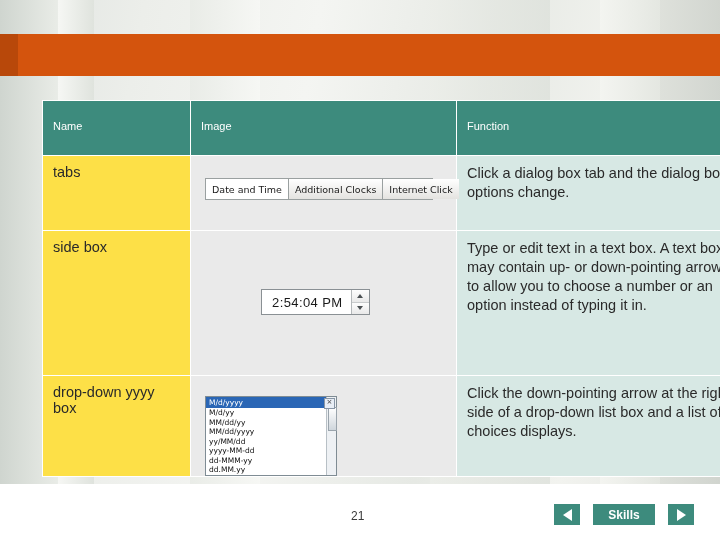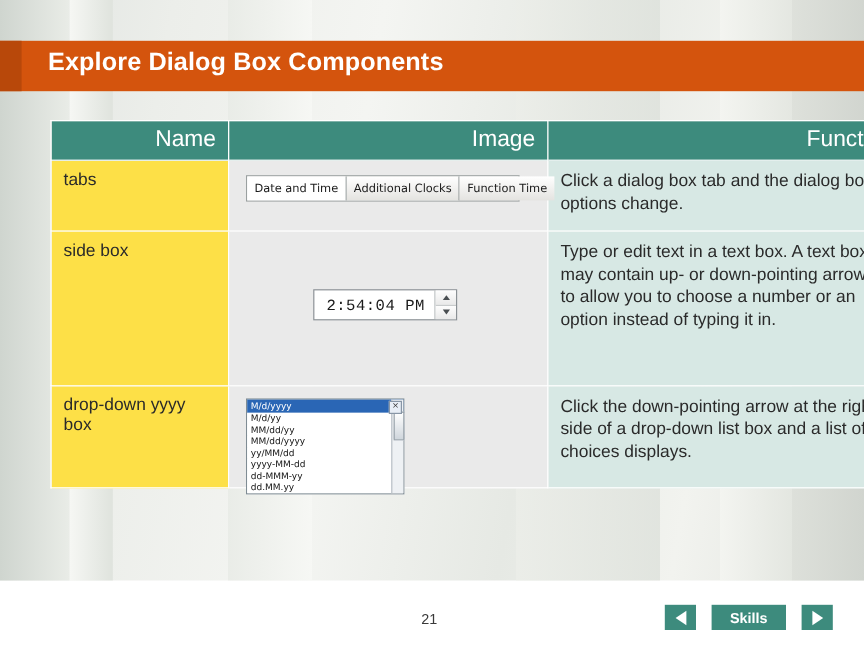--- a/index.html
+++ b/index.html
@@ -76,38 +76,38 @@
     vertical-align: top;
     padding: 8px 10px 8px 10px;
     font-size: 14.5px;
     color: #2a2a2a;
     border: 1px solid #ffffff;
   }
   .tbl thead th {
     background: #3d8b7d;
     color: #ffffff;
     font-weight: normal;
-    font-size: 19px;
+    font-size: 11px;
     height: 16px;
-    padding: 5px 10px;
-    text-align: right;
+    padding: 19px 10px;
+    text-align: left;
   }
   .tbl thead th.h-name { width: 127px; }
   .tbl thead th.h-image { width: 245px; }
   .tbl thead th.h-function { width: 278px; }
 
   .tbl tbody td {
     background: #eaeaea;
   }
   .tbl tbody td.c-name {
     background: #fde047;
   }
   .tbl tbody td.c-image {
     background: #eaeaea;
-    padding: 6px 8px;
+    padding: 16px 8px;
   }
   .tbl tbody td.c-func {
     background: #d7e8e4;
     line-height: 1.32;
   }
   .row-tabs td { height: 42px; }
   .row-textbox td { height: 112px; }
   .row-dropdown td { height: 68px; }
 
   
@@ -152,21 +152,21 @@
     display: flex;
     align-items: stretch;
     border: 1px solid #8a9094;
     background: #ffffff;
     height: 24px;
   }
   .timebox-val {
     display: flex;
     align-items: center;
     padding: 0 8px 0 10px;
-    font-family: Liberation Mono, monospace;
+    font-family: Liberation Sans, sans-serif;
     font-size: 13px;
     color: #1a1a1a;
     letter-spacing: 0.4px;
     white-space: nowrap;
   }
   .spin-col {
     display: flex;
     flex-direction: column;
     width: 17px;
     border-left: 1px solid #b4b8ba;
@@ -324,39 +324,38 @@
     <div class="band" style="left:58px;width:36px;background:linear-gradient(90deg,#f6f7f4,#dfe3dd);"></div>
     <div class="band" style="left:190px;width:70px;background:linear-gradient(90deg,#e8ebe6,#f7f8f5);opacity:.85;"></div>
     <div class="band" style="left:430px;width:120px;background:linear-gradient(90deg,#eceee9,#dde1db);opacity:.8;"></div>
     <div class="band" style="left:600px;width:60px;background:linear-gradient(90deg,#f4f5f1,#e3e6e0);opacity:.9;"></div>
     <div class="band" style="left:660px;width:60px;background:linear-gradient(90deg,#dcdfd9,#cfd3cd);opacity:.9;"></div>
   </div>
 
   <div class="header-bar">
     <div class="accent-left"></div>
   </div>
-  <div class="slide-title">Explore Dialog Box Components</div>
 
   <table class="tbl">
     <thead>
       <tr>
         <th class="h-name">Name</th>
         <th class="h-image">Image</th>
         <th class="h-function">Function</th>
       </tr>
     </thead>
     <tbody>
 
       <tr class="row-tabs">
         <td class="c-name">tabs</td>
         <td class="c-image">
           <div class="tabs-art">
             <div class="tab-chip active">Date and Time</div>
             <div class="tab-chip">Additional Clocks</div>
-            <div class="tab-chip">Function Time</div>
+            <div class="tab-chip">Internet Click</div>
           </div>
         </td>
         <td class="c-func">Click a dialog box tab and the dialog box options change.</td>
       </tr>
 
       <tr class="row-textbox">
         <td class="c-name">side box</td>
         <td class="c-image">
           <div class="img-wrap">
             <div class="timebox-art">

